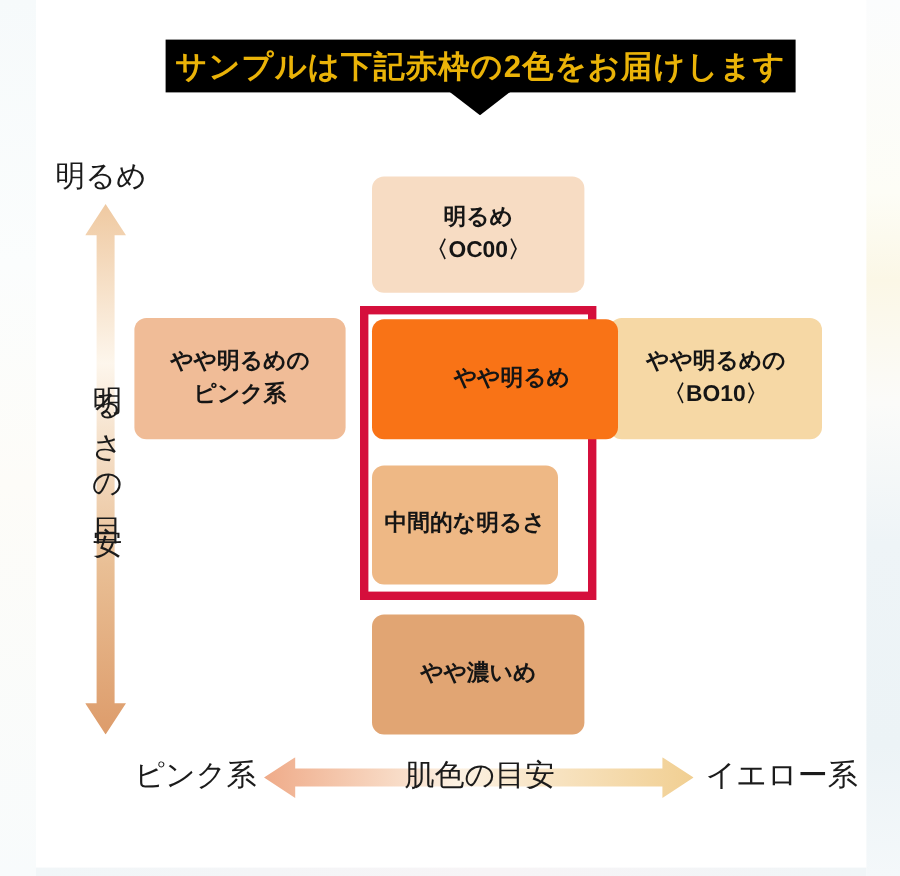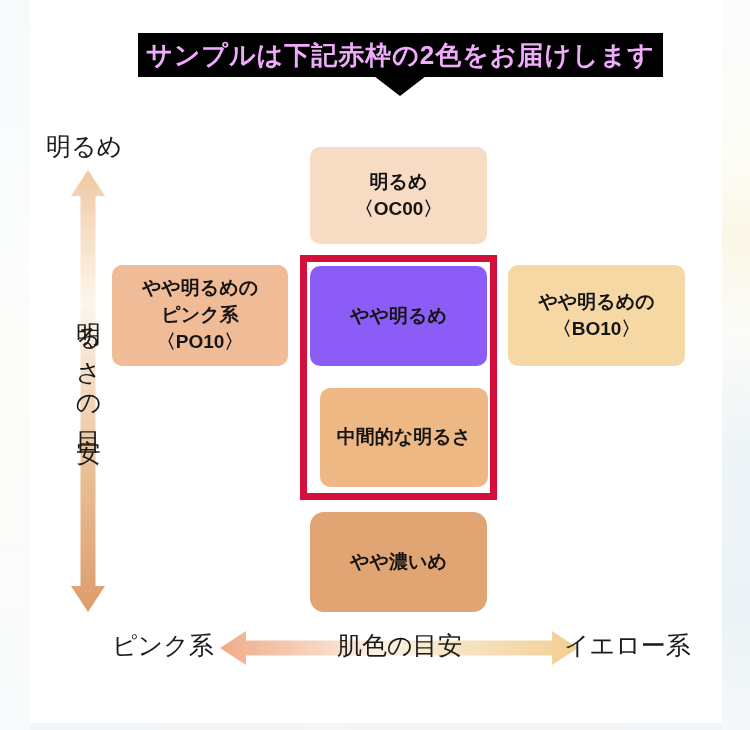--- a/index.html
+++ b/index.html
@@ -36,37 +36,37 @@
 
   .shade-box{
     position:absolute;border-radius:10px;
     display:flex;flex-direction:column;align-items:center;justify-content:center;
     text-align:center;font-size:19px;font-weight:600;line-height:1.42;color:#151515;
   }
   .box-oc00{left:310px;top:147px;width:177px;height:97px;}
   .box-po10{left:112px;top:265px;width:176px;height:101px;}
   .box-bo10{left:508px;top:265px;width:177px;height:101px;}
   .box-oc10{left:310px;top:266px;width:177px;height:100px;}
-  .box-oc20{left:320px;top:388px;width:168px;height:99px;}
-  .box-oc30{left:310px;top:512px;width:177px;height:100px;border-radius:14px;}
+  .box-oc20{left:310px;top:388px;width:155px;height:99px;}
+  .box-oc30{left:310px;top:512px;width:177px;height:100px;}
 
   .highlight-frame{
     position:absolute;left:300px;top:255px;width:197px;height:245px;
     box-sizing:border-box;border:7px solid #d50f3c;background:transparent;
   }
 </style>
 </head>
 <body>
 
 <div class="edge-strip edge-left"></div>
 <div class="edge-strip edge-right"></div>
 <div class="edge-bottom"></div>
 
 <div class="banner" style="background-color: rgb(0, 0, 0);">
-  <span style="color:#f0abfc;">サンプルは下記赤枠の2色をお届けします</span>
+  <span style="color:#eab308;">サンプルは下記赤枠の2色をお届けします</span>
 </div>
 
 <svg class="pointer" viewBox="0 0 52 20">
   <polygon points="0,0 52,0 26,20" fill="#000000"></polygon>
 </svg>
 
 <div class="axis-label" style="left:46px;top:130px;">明るめ</div>
 
 <svg class="v-arrow" viewBox="0 0 34 442">
   <defs>
@@ -83,31 +83,30 @@
 <div class="v-axis-title">明るさの目安</div>
 
 <div class="shade-box box-oc00" style="background-color: rgb(247, 220, 195);">
   <span>明るめ</span>
   <span>〈OC00〉</span>
 </div>
 
 <div class="shade-box box-po10" style="background-color: rgb(240, 188, 151);">
   <span>やや明るめの</span>
   <span>ピンク系</span>
-  <span>〈PO10〉</span>
 </div>
 
 <div class="shade-box box-bo10" style="background-color: rgb(246, 216, 165);">
   <span>やや明るめの</span>
   <span>〈BO10〉</span>
 </div>
 
 <div class="highlight-frame" style="border-color: rgb(213, 15, 60);"></div>
 
-<div class="shade-box box-oc10" style="background-color: #8b5cf6;">
+<div class="shade-box box-oc10" style="background-color: #f97316; padding-left: 28px;">
   <span>やや明るめ</span>
 </div>
 
 <div class="shade-box box-oc20" style="background-color: rgb(238, 184, 133);">
   <span>中間的な明るさ</span>
 </div>
 
 <div class="shade-box box-oc30" style="background-color: rgb(225, 165, 115);">
   <span>やや濃いめ</span>
 </div>
@@ -120,13 +119,13 @@
       <stop offset="0" stop-color="#efab89"></stop>
       <stop offset="0.45" stop-color="#fcf1e2"></stop>
       <stop offset="1" stop-color="#f1cf92"></stop>
     </linearGradient>
   </defs>
   <polygon fill="url(#hgrad)" points="0,17 26,0 26,9.5 332,9.5 332,0 358,17 332,34 332,24.5 26,24.5 26,34"></polygon>
 </svg>
 
 <div class="axis-label" style="left:337px;top:629px;z-index:2;text-align:right;">肌色の目安</div>
 
-<div class="axis-label" style="left:564px;top:629px;">イエロー系</div>
+<div class="axis-label" style="left:588px;top:629px;">イエロー系</div>
 
 </body></html>

